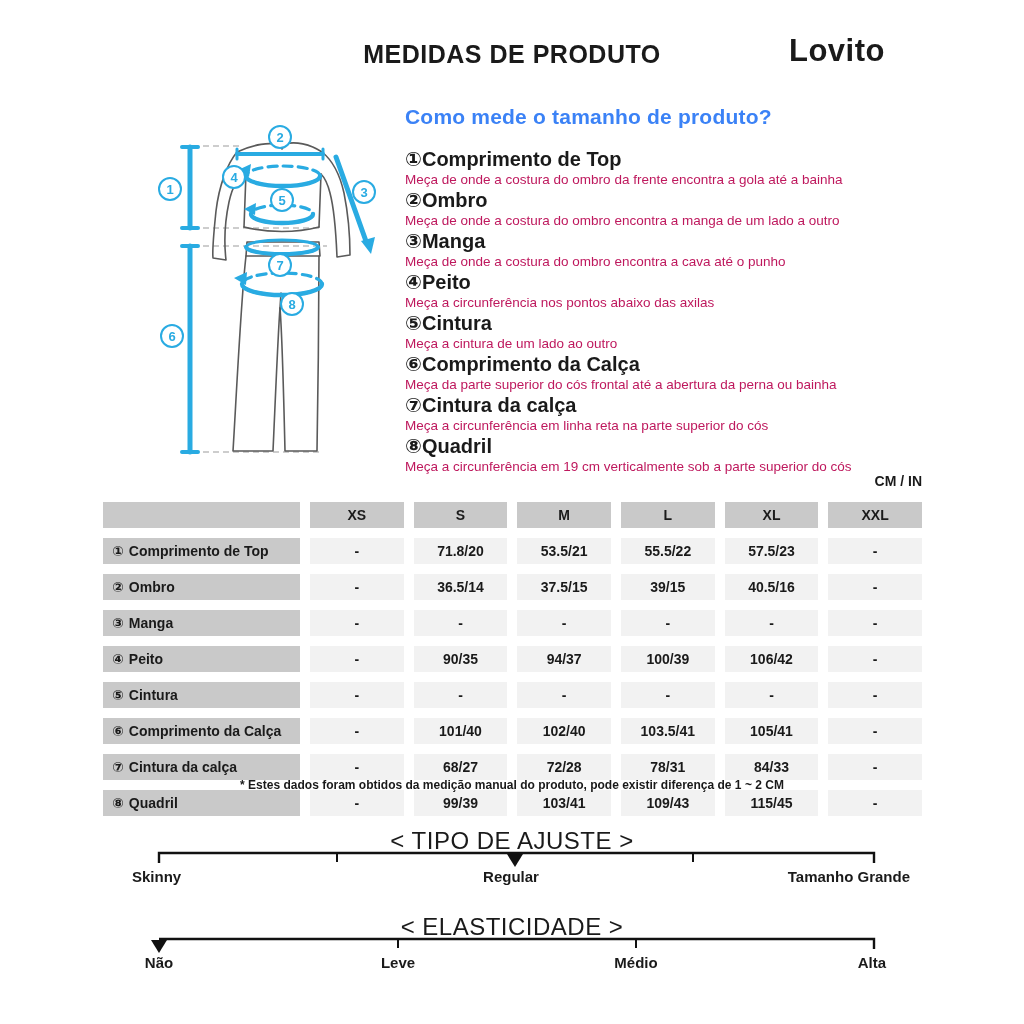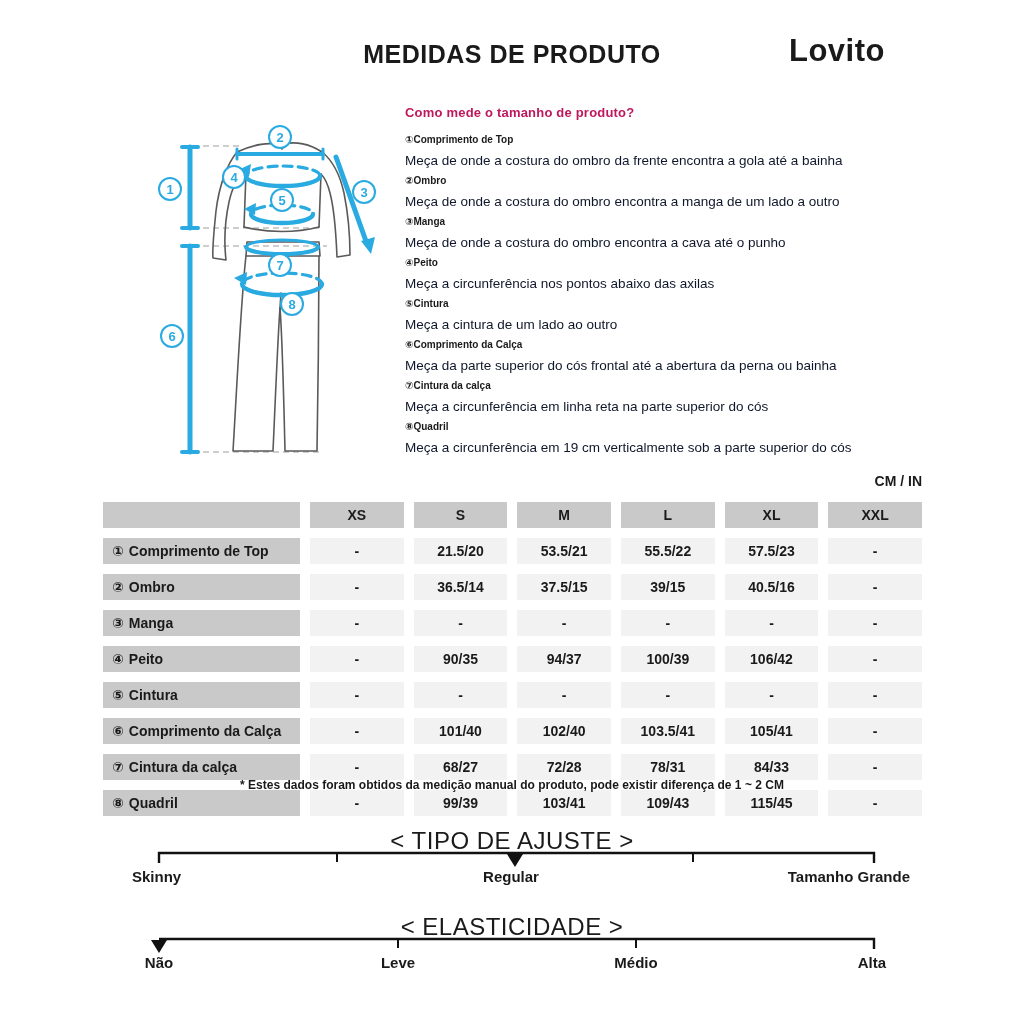--- a/index.html
+++ b/index.html
@@ -10,23 +10,23 @@
   
   .title { position:absolute; top:40px; left:0; right:0; text-align:center;
            font-size:25px; font-weight:800; letter-spacing:.5px; }
   .logo  { position:absolute; top:33px; right:139px; font-size:31px; font-weight:800; letter-spacing:.5px; }
 
   
   .diagram { position:absolute; left:130px; top:113px; width:290px; height:370px; }
 
   
   .guide { position:absolute; left:405px; top:105px; width:525px; }
-  .guide-heading { font-size:13px; font-weight:800; color:#be185d; margin-bottom:10px; letter-spacing:.2px; }
-  .g-item .g-name { font-size:10px; font-weight:700; color:#1a1a1a; line-height:20.5px; }
-  .g-item .g-desc { font-size:13.5px; font-weight:400; color:#0f172a; line-height:20.5px; }
+  .guide-heading { font-size:21px; font-weight:800; color:#3b82f6; margin-bottom:20px; letter-spacing:.2px; }
+  .g-item .g-name { font-size:20px; font-weight:700; color:#1a1a1a; line-height:20.5px; }
+  .g-item .g-desc { font-size:13.5px; font-weight:400; color:#be185d; line-height:20.5px; }
 
   
   .unit-label { position:absolute; top:473px; right:102px; font-size:14px; font-weight:700;text-align:center; }
   .size-table { position:absolute; left:103px; top:502px; width:819px;
                 display:grid; grid-template-columns:197px repeat(6,1fr); gap:10px; }
   .size-table > div { height:26px; display:flex; align-items:center; justify-content:center;
                       font-size:14px; font-weight:700; }
   .th { background:#c9c9c9; }
   .tl { background:#c9c9c9; justify-content:flex-start !important; padding-left:9px; gap:5px; }
   .td { background:#f2f2f2; }
@@ -162,21 +162,21 @@
     <div class="th">M</div>
     <div class="th">L</div>
     <div class="th">XL</div>
     <div class="th">XXL</div>
 
     <div class="tl">
         <span>①</span>
         <span>Comprimento de Top</span>
       </div>
     <div class="td">-</div>
-    <div class="td">21.5/20</div>
+    <div class="td">71.8/20</div>
     <div class="td">53.5/21</div>
     <div class="td">55.5/22</div>
     <div class="td">57.5/23</div>
     <div class="td">-</div>
 
     <div class="tl">
         <span>②</span>
         <span>Ombro</span>
       </div>
     <div class="td">-</div>

